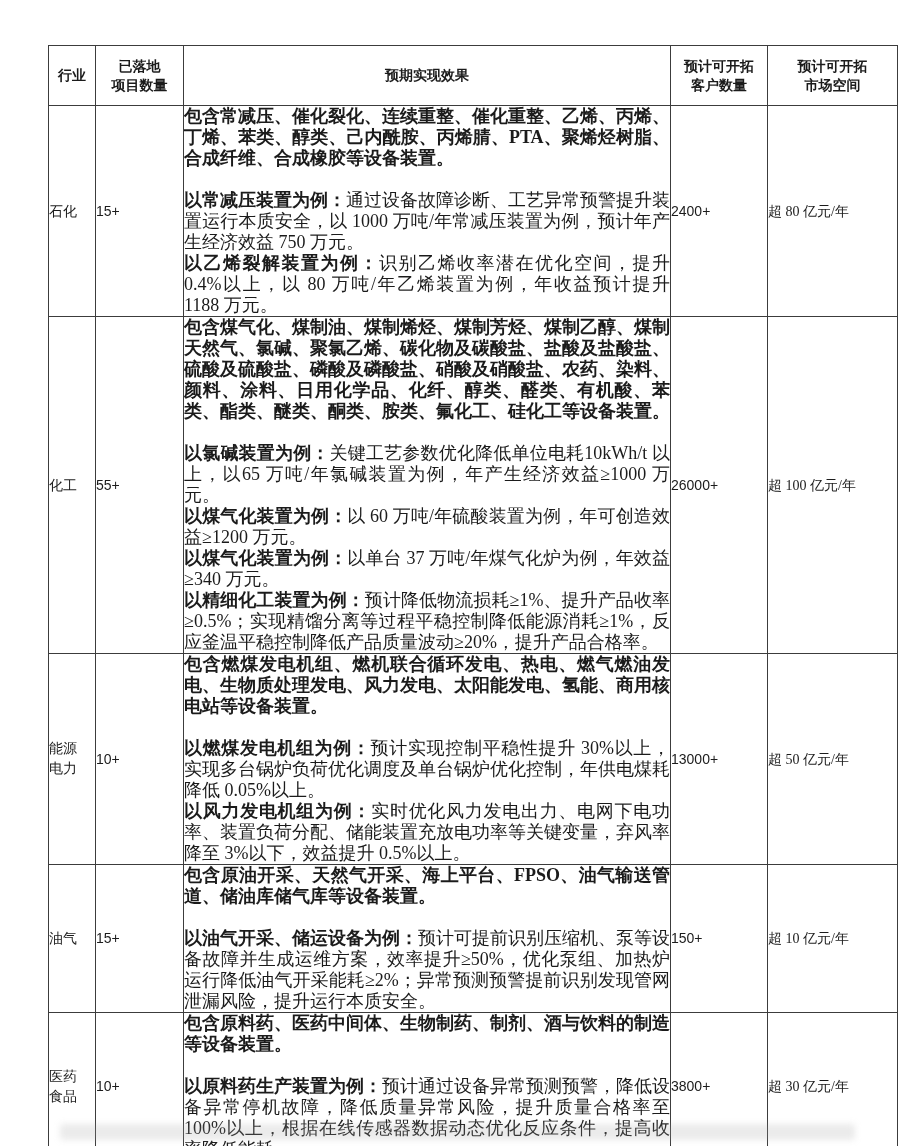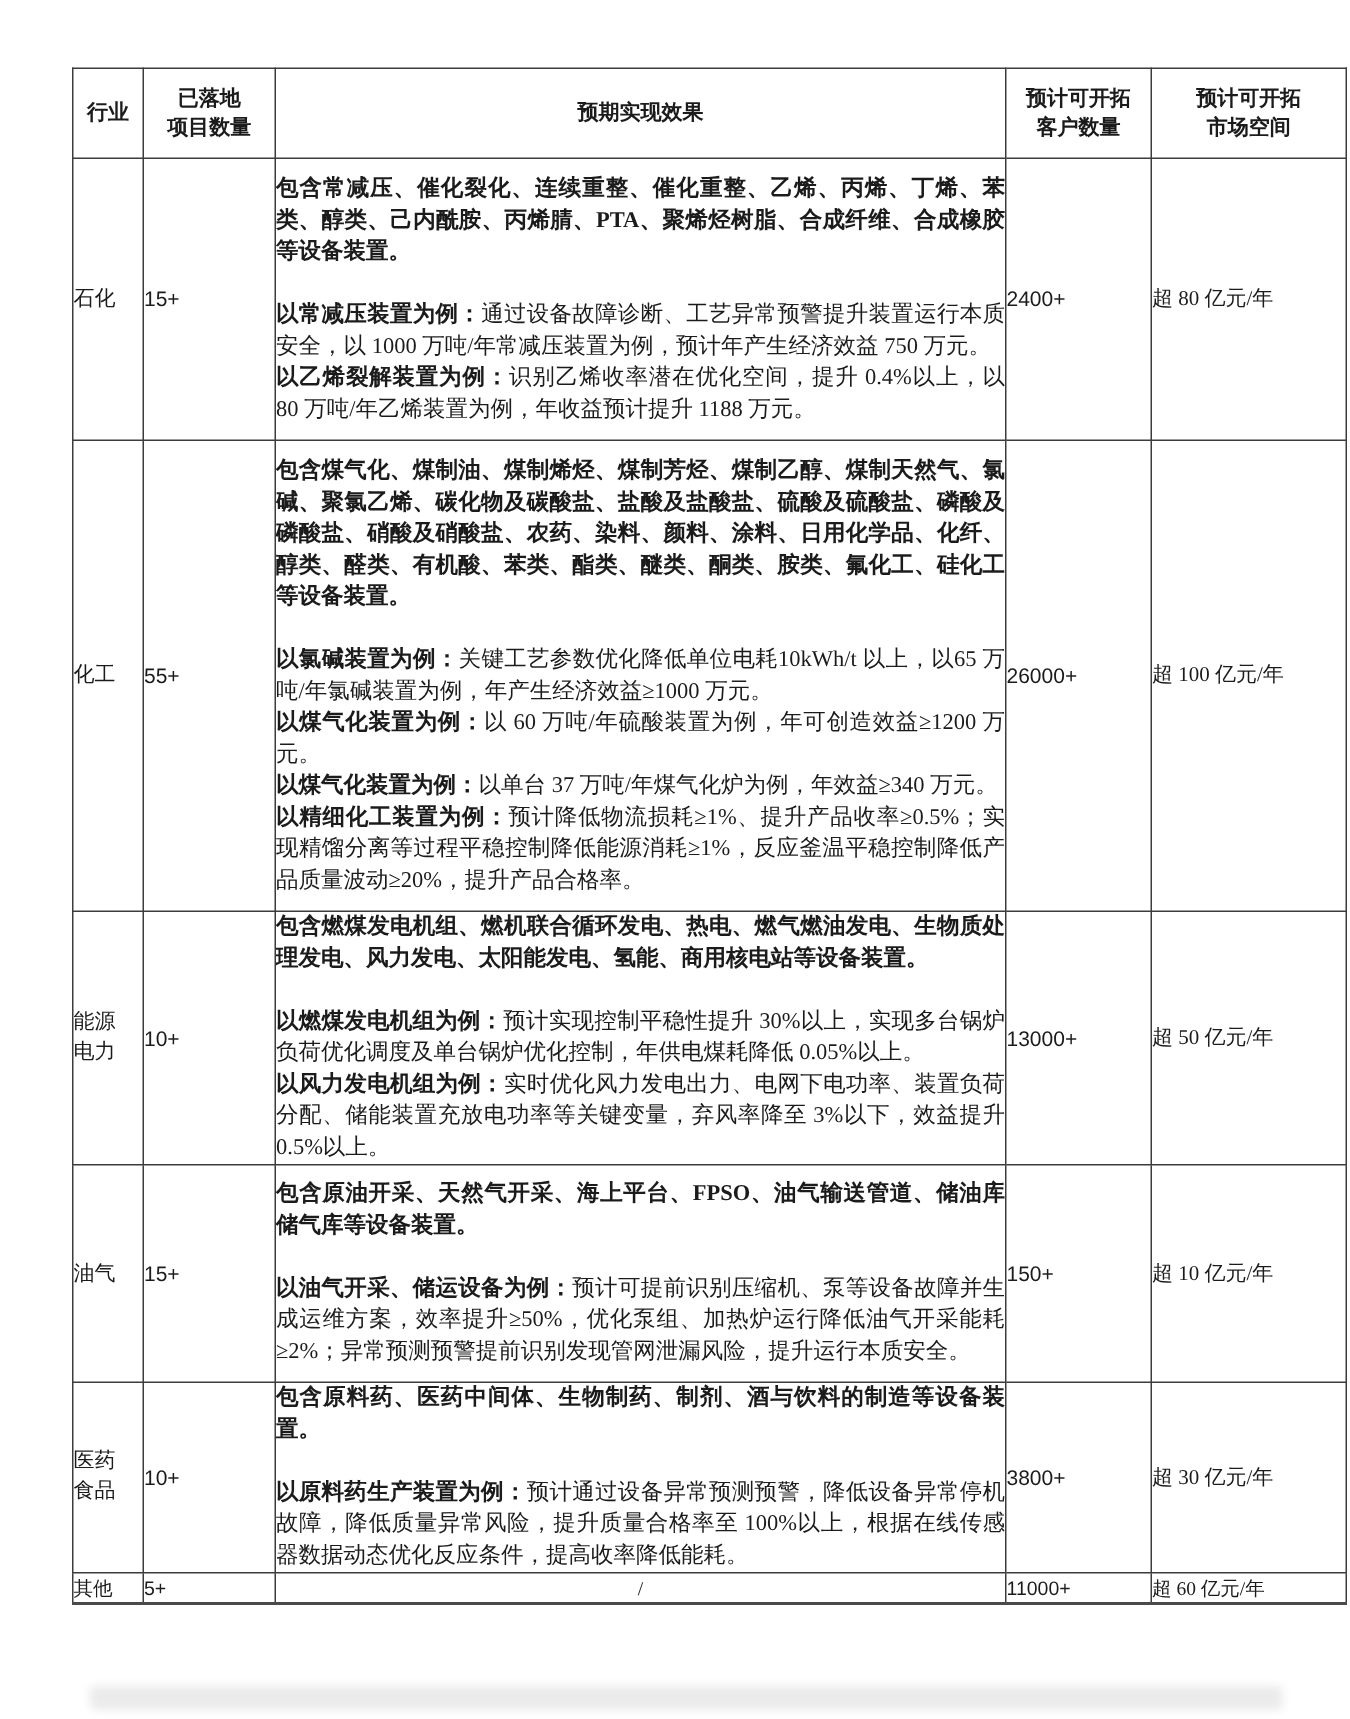--- a/index.html
+++ b/index.html
@@ -26,21 +26,21 @@
   .r-youqi{height:145px;}
   .r-yiyao{height:125px;}
   .r-qita{height:20px;}
   .r-heji{height:50px;}
   th{font-weight:bold;font-size:14px;line-height:19px;text-align:center;}
   .c-center{font-size:14px;line-height:19px;}
   .num{font-family:"Liberation Sans","DejaVu Sans",sans-serif;font-size:14px;}
   .c-effect{
     vertical-align:top;text-align:justify;
     padding:2px 7px 0 7px;
-    font-size:15px;line-height:21px;margin-left:30px;
+    font-size:18px;line-height:21px;margin-left:30px;
   }
   .c-effect p{margin:0;}
   .intro{font-weight:bold;}
   .gap{height:21px;}
   .lead{font-weight:bold;}
   .slash{text-align:center;vertical-align:middle;font-size:14px;}
   .bold-row td{font-weight:bold;}
   .two{display:inline-block;width:32px;line-height:20px;}
   .qita-cell{font-size:13px;line-height:17px;}
   .artifact{

